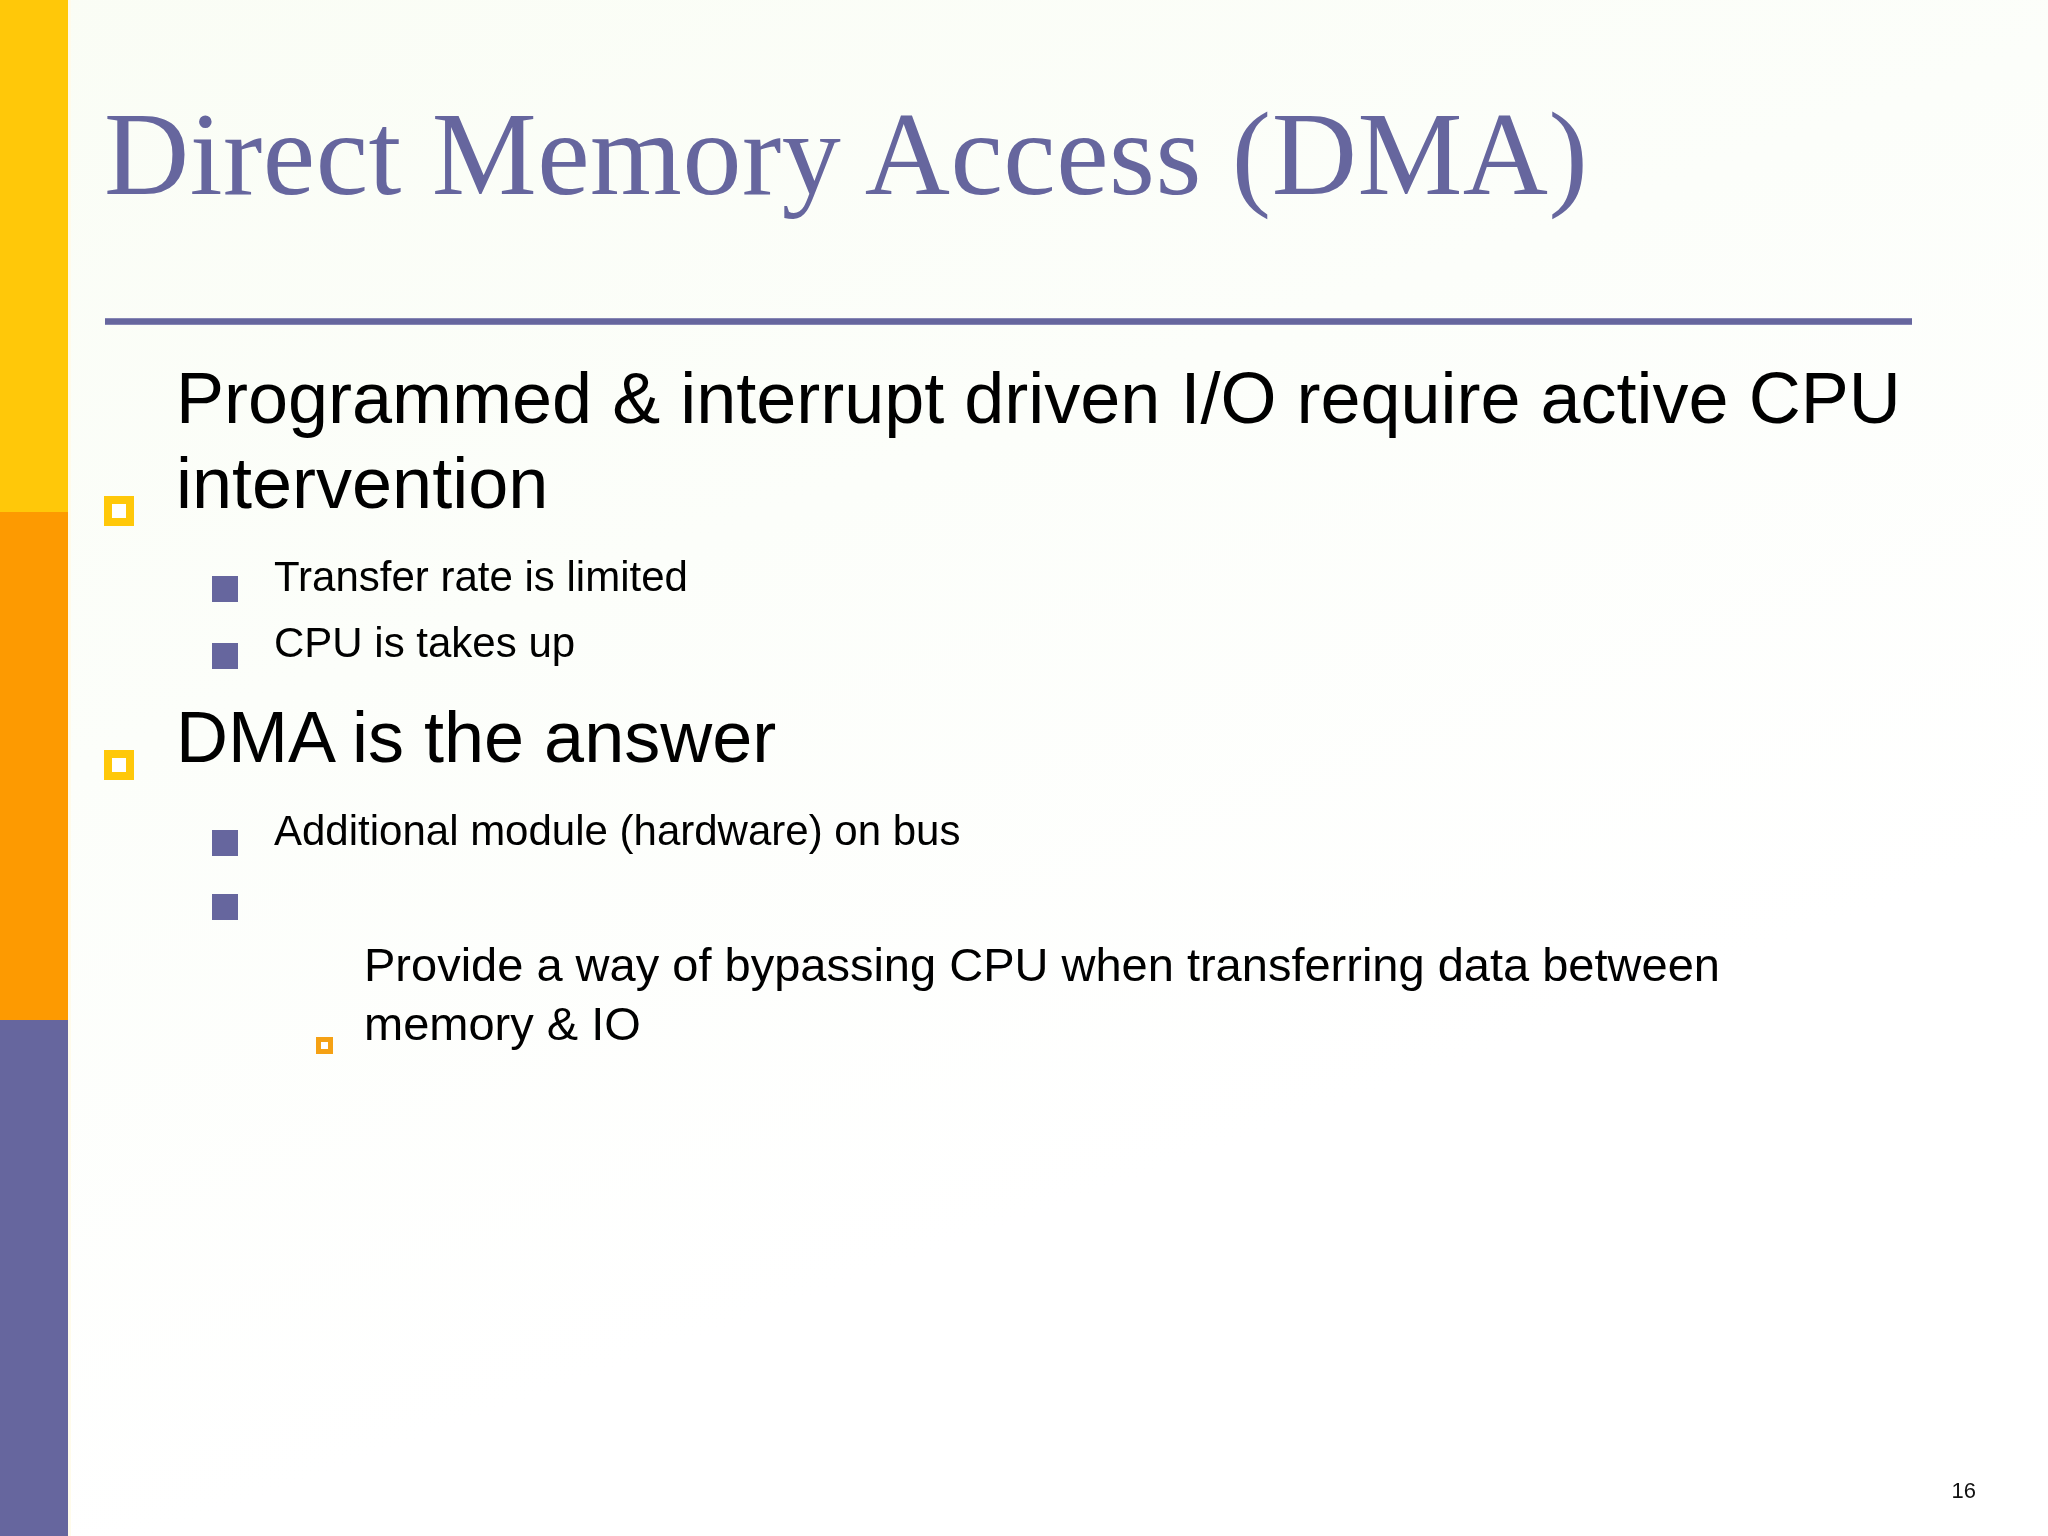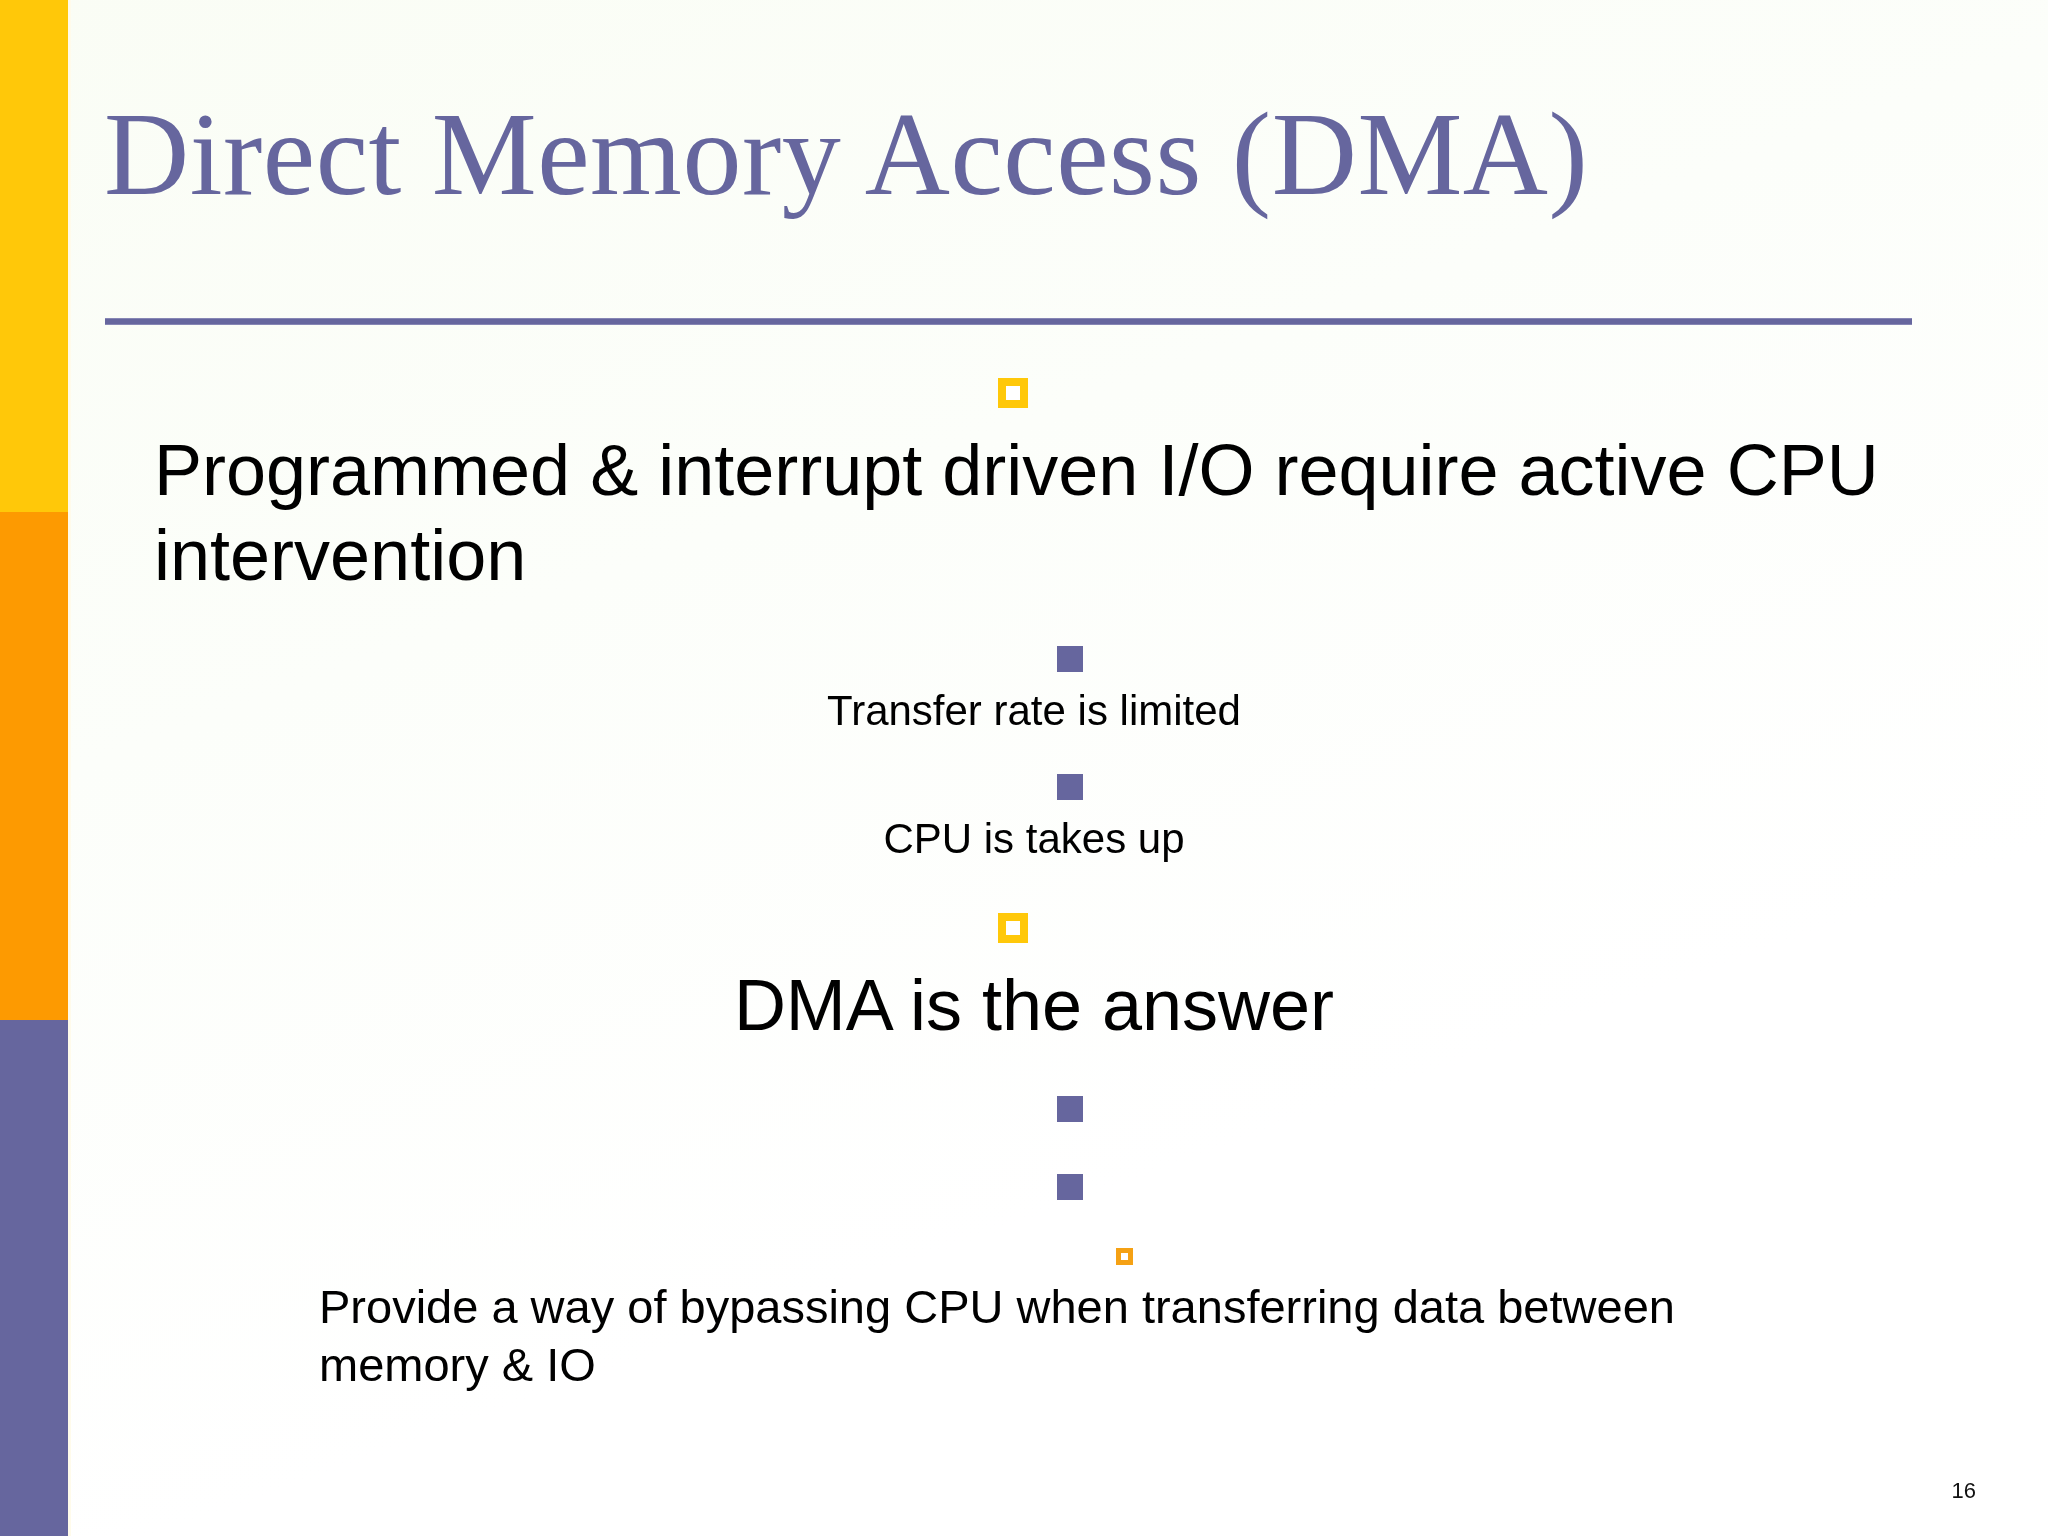--- a/index.html
+++ b/index.html
@@ -74,22 +74,21 @@
   
   #body-content {
     position:absolute;
     left:104px;
     top:356px;
     width:1860px;
   }
 
   .bullet-row {
     display:flex;
-    align-items:center;
-    flex-direction:column;
+    align-items:flex-end;
   }
 
   .bullet-text { color:#000000; }
 
   
   .lvl1 { margin-top:0; }
   .lvl1 .marker-wrap {
     width:72px;
     flex:0 0 72px;
     display:flex;
@@ -206,20 +205,21 @@
       </span>
       <span class="bullet-text">DMA is the answer</span>
     </div>
 
     <div class="gap-md"></div>
 
     <div class="bullet-row lvl2">
       <span class="marker-wrap">
         <span class="marker-solid-purple"></span>
       </span>
+      <span class="bullet-text">Additional module (hardware) on bus</span>
     </div>
 
     <div class="gap-sm"></div>
 
     <div class="bullet-row lvl2">
       <span class="marker-wrap">
         <span class="marker-solid-purple"></span>
       </span>
     </div>
 

